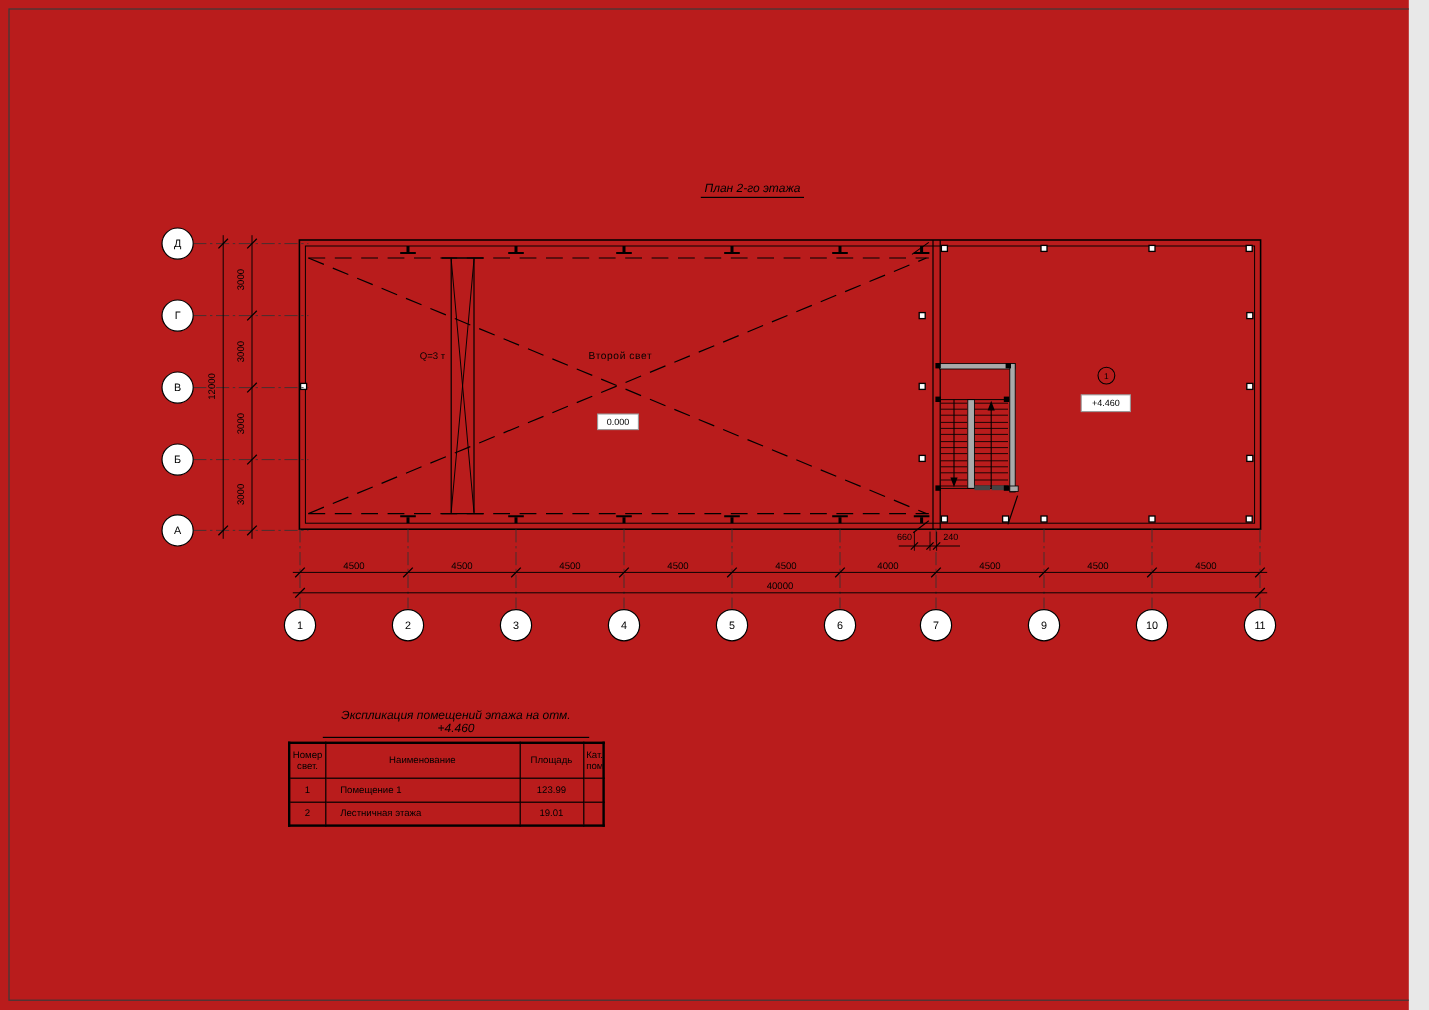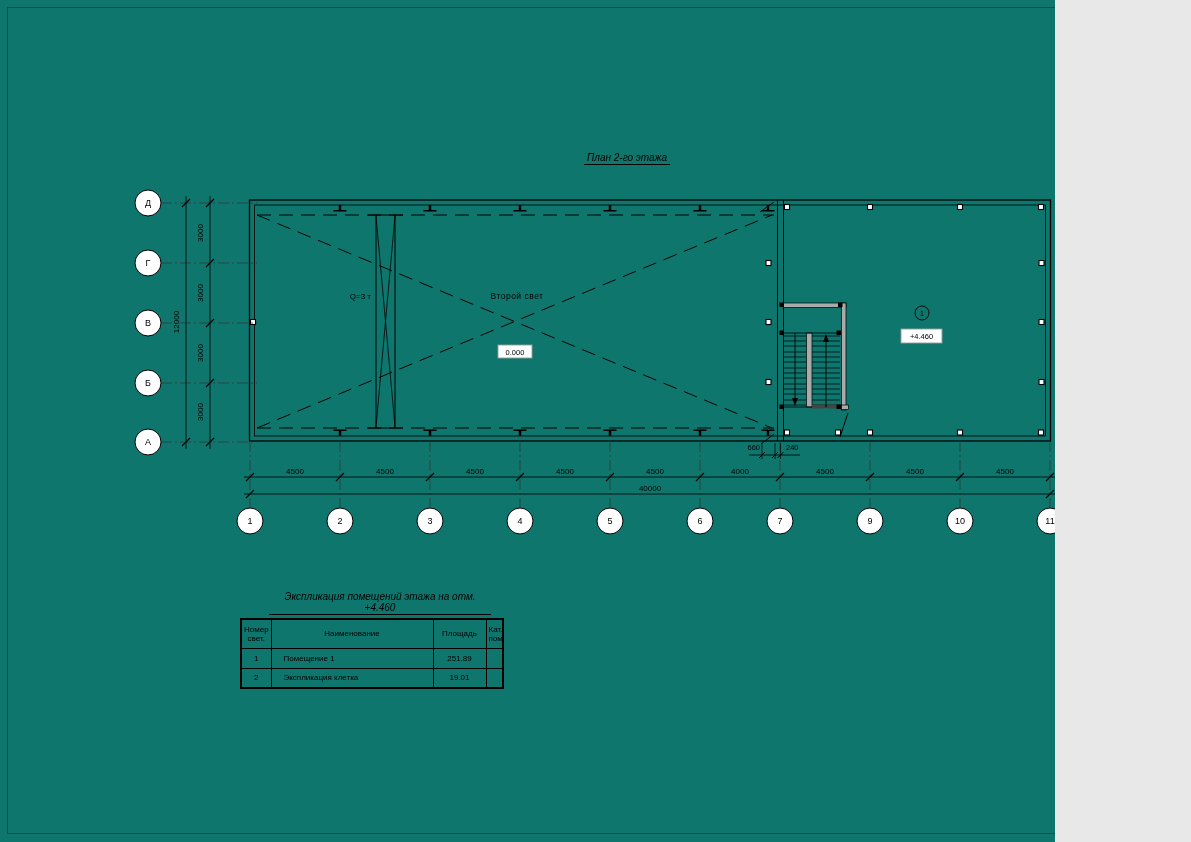--- a/index.html
+++ b/index.html
@@ -1,16 +1,16 @@
 <!DOCTYPE html>
 <html><head>
 <meta charset="utf-8">
 <style>
   html,body{margin:0;padding:0;background:#e8e8e8;}
-  .page{position:relative;width:1055px;height:842px;background:#0f766e;overflow:hidden;
+  .page{position:relative;width:1174px;height:842px;background:#b91c1c;overflow:hidden;
         font-family:"Liberation Sans",sans-serif;color:#000;}
   .sheet-border{position:absolute;left:7px;top:7px;width:1176px;height:827px;
         border:1px solid #3a3a3a;box-sizing:border-box;}
   .main-title{position:absolute;left:584px;top:152px;width:86px;text-align:center;
         font-style:italic;font-size:10px;border-bottom:1px solid #000;padding-bottom:1px;}
   .table-title{position:absolute;left:269px;top:591px;width:222px;text-align:center;
         font-style:italic;font-size:10px;border-bottom:1px solid #000;padding-bottom:1px;}
   svg{position:absolute;left:0;top:0;}
   svg text{font-family:"Liberation Sans",sans-serif;fill:#000;}
   .expl-table{position:absolute;left:240px;top:618px;border-collapse:collapse;
@@ -296,24 +296,24 @@
     <tbody>
         <tr>
       <th><span>Номер</span><br><span>свет.</span></th>
       <th>Наименование</th>
       <th>Площадь</th>
       <th><span>Кат.</span><br><span>пом.</span></th>
     </tr>
     <tr>
       <td>1</td>
       <td class="col-name">Помещение 1</td>
-      <td>251.89</td>
+      <td>123.99</td>
       <td></td>
     </tr>
     <tr>
       <td>2</td>
-      <td class="col-name">Экспликация клетка</td>
+      <td class="col-name">Лестничная этажа</td>
       <td>19.01</td>
       <td></td>
     </tr>
   </tbody>
     </table>
 </div>
 
 </body></html>

